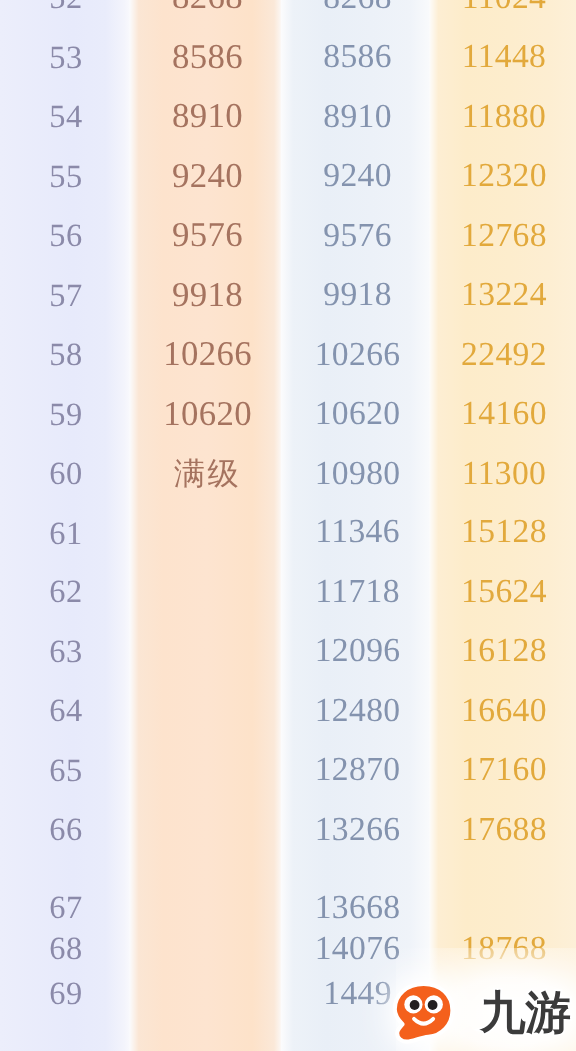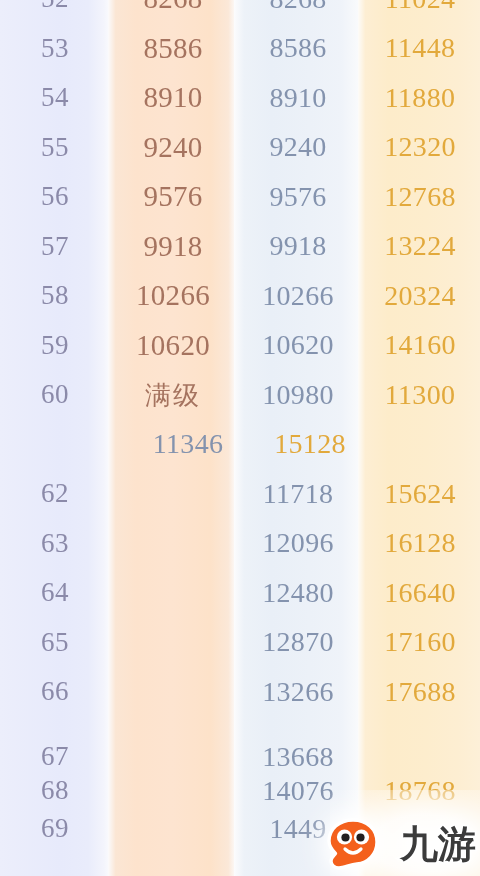--- a/index.html
+++ b/index.html
@@ -166,35 +166,36 @@
       <div class="row" style="top: 221.5px;">
         <div class="cell cell-level">57</div>
         <div class="cell cell-c2">9918</div>
         <div class="cell cell-c3">9918</div>
         <div class="cell cell-c4">13224</div>
       </div>
       <div class="row" style="top: 271px;">
         <div class="cell cell-level">58</div>
         <div class="cell cell-c2">10266</div>
         <div class="cell cell-c3">10266</div>
-        <div class="cell cell-c4">20324</div>
+        <div class="cell cell-c4">22492</div>
       </div>
       <div class="row" style="top: 320.5px;">
         <div class="cell cell-level">59</div>
         <div class="cell cell-c2">10620</div>
         <div class="cell cell-c3">10620</div>
         <div class="cell cell-c4">14160</div>
       </div>
       <div class="row" style="top: 370px;">
         <div class="cell cell-level">60</div>
         <div class="cell cell-c2 maxlevel">满级</div>
         <div class="cell cell-c3">10980</div>
         <div class="cell cell-c4">11300</div>
       </div>
       <div class="row" style="top: 419.5px;">
+        <div class="cell cell-level">61</div>
         <div class="cell cell-c2"></div>
         <div class="cell cell-c3">11346</div>
         <div class="cell cell-c4">15128</div>
       </div>
       <div class="row" style="top: 469px;">
         <div class="cell cell-level">62</div>
         <div class="cell cell-c2"></div>
         <div class="cell cell-c3">11718</div>
         <div class="cell cell-c4">15624</div>
       </div>

